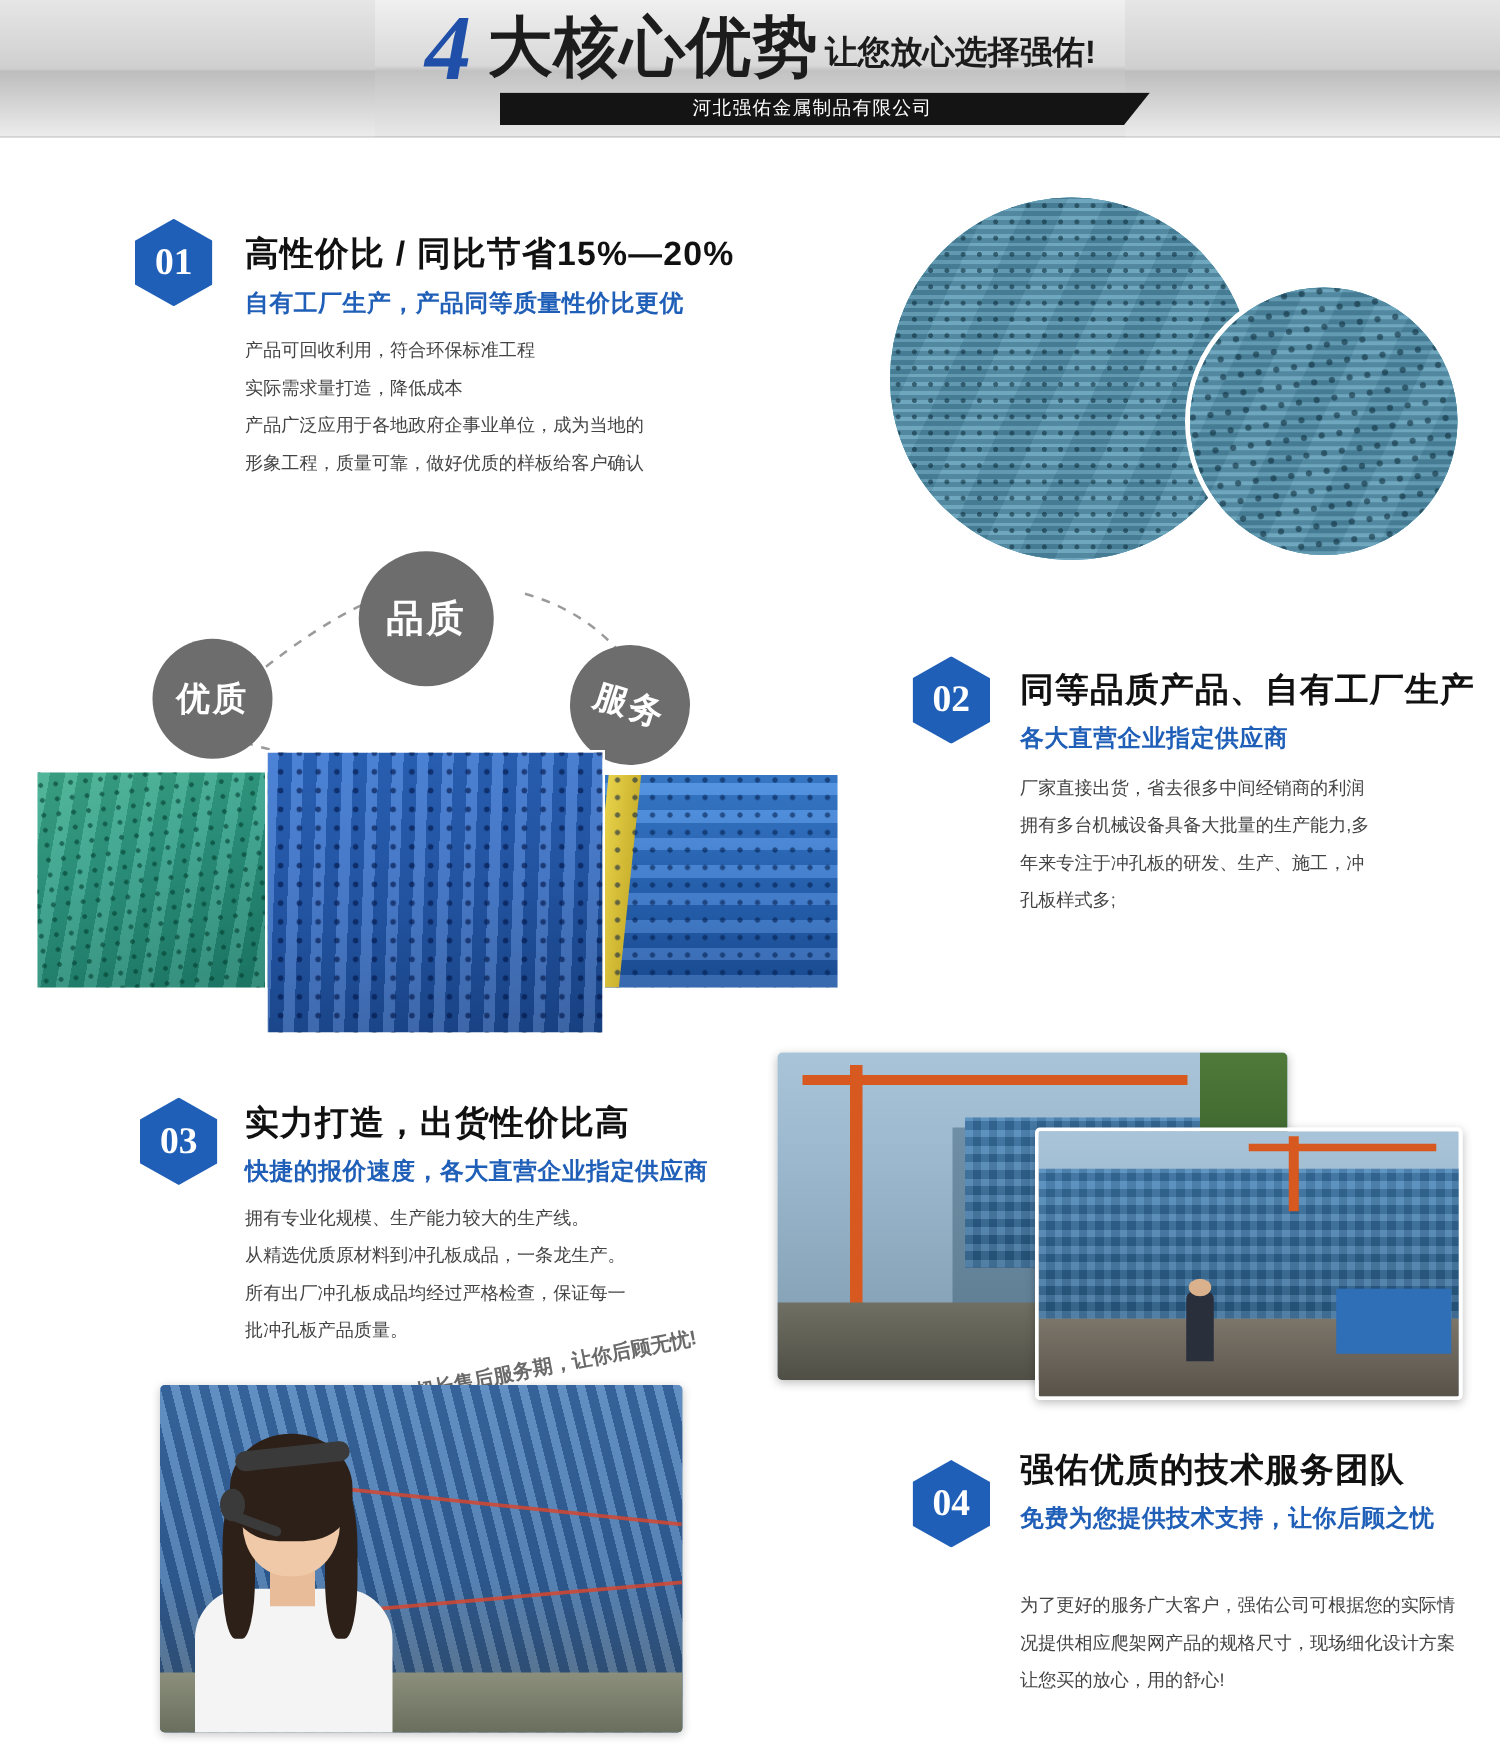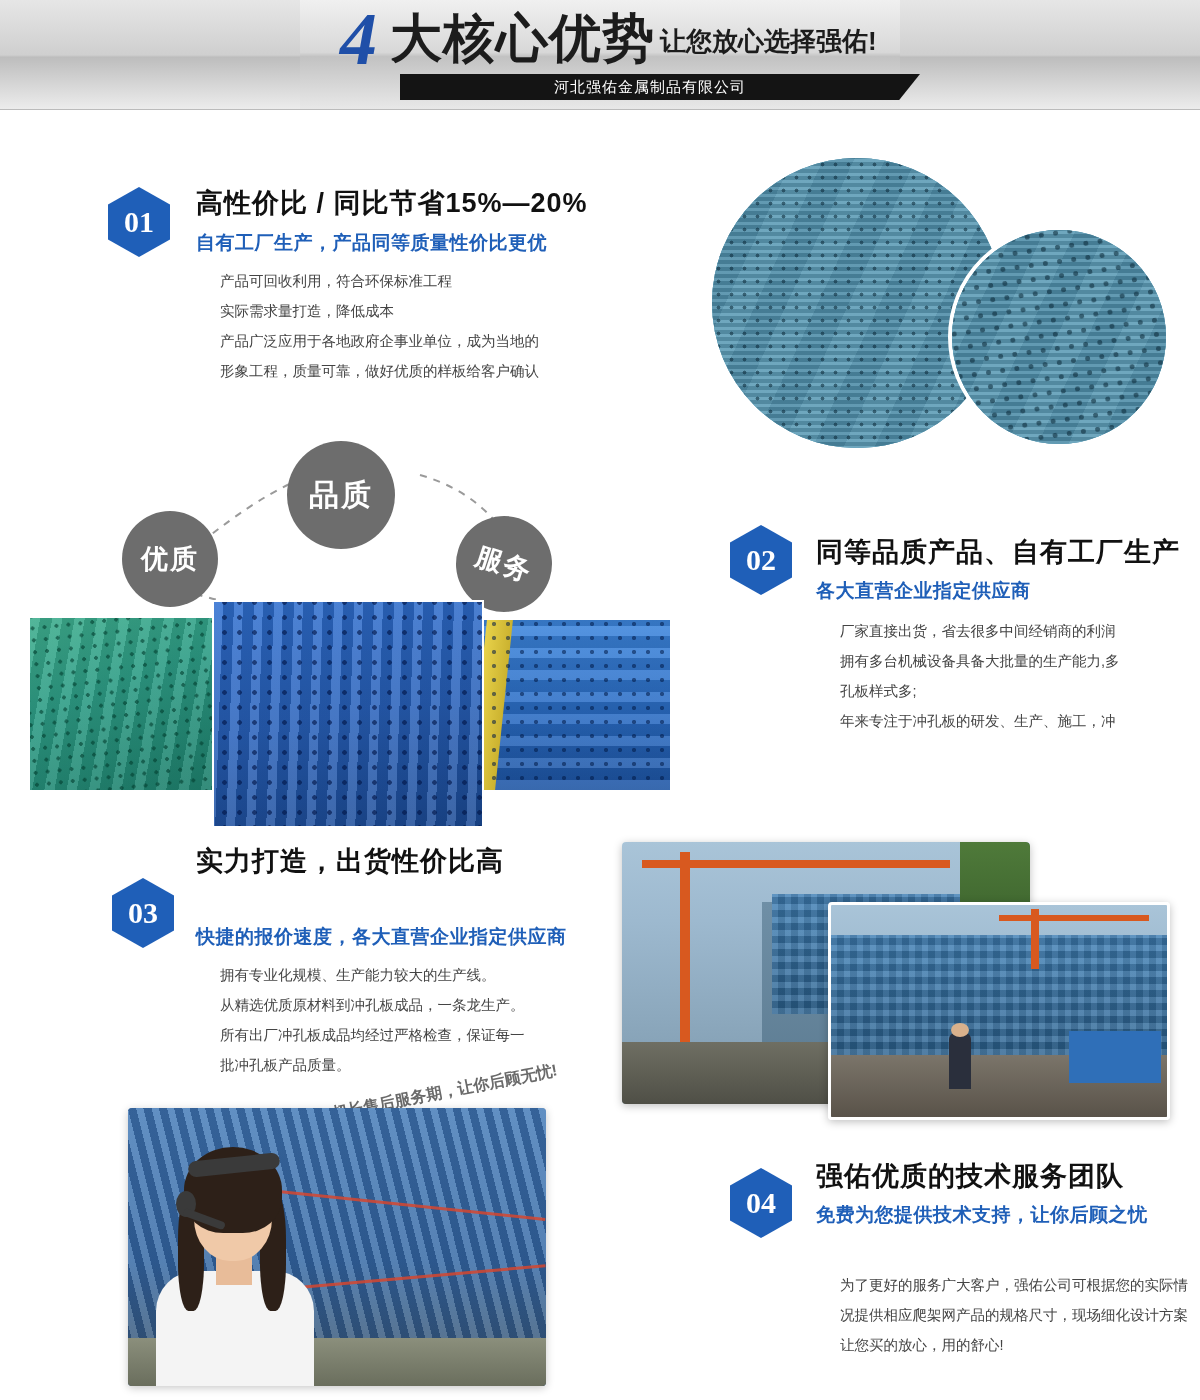--- a/index.html
+++ b/index.html
@@ -79,21 +79,21 @@
     letter-spacing: 1px;
   }
   .sec-sub {
     position: absolute;
     font-size: 19px; font-weight: bold; color: #1f5fb8;
     white-space: nowrap;
     letter-spacing: 0.5px;
   }
   .sec-body {
     position: absolute;
-    font-size: 14.5px; color: #444; line-height: 30px; margin-left: 24px;
+    font-size: 14.5px; color: #444; line-height: 30px;
   }
   .sec-body div { white-space: nowrap; }
 
   
   .circ {
     position: absolute; border-radius: 50%;
     overflow: hidden;
     background: #6ba9bf;
   }
   .perf-sheet {
@@ -223,21 +223,21 @@
   <div class="header-strip-right"></div>
   <div class="header-inner">
     <div class="big-four">4</div>
     <div class="head-title">大核心优势</div>
     <div class="head-sub">让您放心选择强佑!</div>
     <div class="head-bar"></div>
     <div class="head-bar-text">河北强佑金属制品有限公司</div>
   </div>
 </div>
 
-<div class="badge" style="left:108px; top:187px;">01</div>
+<div class="badge" style="left:108px; top:175px;">01</div>
 <div class="sec-title" style="left:196px; top:185px;">高性价比 / 同比节省15%—20%</div>
 <div class="sec-sub" style="left:196px; top:230px;">自有工厂生产，产品同等质量性价比更优</div>
 <div class="sec-body" style="left:196px; top:266px; width:400px;">
   <div>产品可回收利用，符合环保标准工程</div>
   <div>实际需求量打造，降低成本</div>
   <div>产品广泛应用于各地政府企事业单位，成为当地的</div>
   <div>形象工程，质量可靠，做好优质的样板给客户确认</div>
 </div>
 
 <div class="circ" style="left:712px; top:158px; width:290px; height:290px;">
@@ -268,26 +268,26 @@
   <div class="yellow-stripe"></div>
   <div class="dots"></div>
 </div>
 
 <div class="badge" style="left:730px; top:525px;">02</div>
 <div class="sec-title" style="left:816px; top:534px;">同等品质产品、自有工厂生产</div>
 <div class="sec-sub" style="left:816px; top:578px;">各大直营企业指定供应商</div>
 <div class="sec-body" style="left:816px; top:616px; width:360px;">
   <div>厂家直接出货，省去很多中间经销商的利润</div>
   <div>拥有多台机械设备具备大批量的生产能力,多</div>
+  <div>年来专注于冲孔板的研发、生产、施工，冲</div>
   <div>孔板样式多;</div>
-  <div>年来专注于冲孔板的研发、生产、施工，冲</div>
 </div>
 
 <div class="badge" style="left:112px; top:878px;">03</div>
-<div class="sec-title" style="left:196px; top:843px;font-family:Liberation Mono, monospace;">实力打造，出货性价比高</div>
+<div class="sec-title" style="left:196px; top:880px;font-family:Liberation Mono, monospace;">实力打造，出货性价比高</div>
 <div class="sec-sub" style="left:196px; top:924px;">快捷的报价速度，各大直营企业指定供应商</div>
 <div class="sec-body" style="left:196px; top:960px; width:380px;">
   <div>拥有专业化规模、生产能力较大的生产线。</div>
   <div>从精选优质原材料到冲孔板成品，一条龙生产。</div>
   <div>所有出厂冲孔板成品均经过严格检查，保证每一</div>
   <div>批冲孔板产品质量。</div>
 </div>
 
 <div class="photo constr" style="left:622px; top:842px; width:408px; height:262px;">
   <div class="bld" style="left:140px; top:60px; width:250px; height:200px;"></div>

